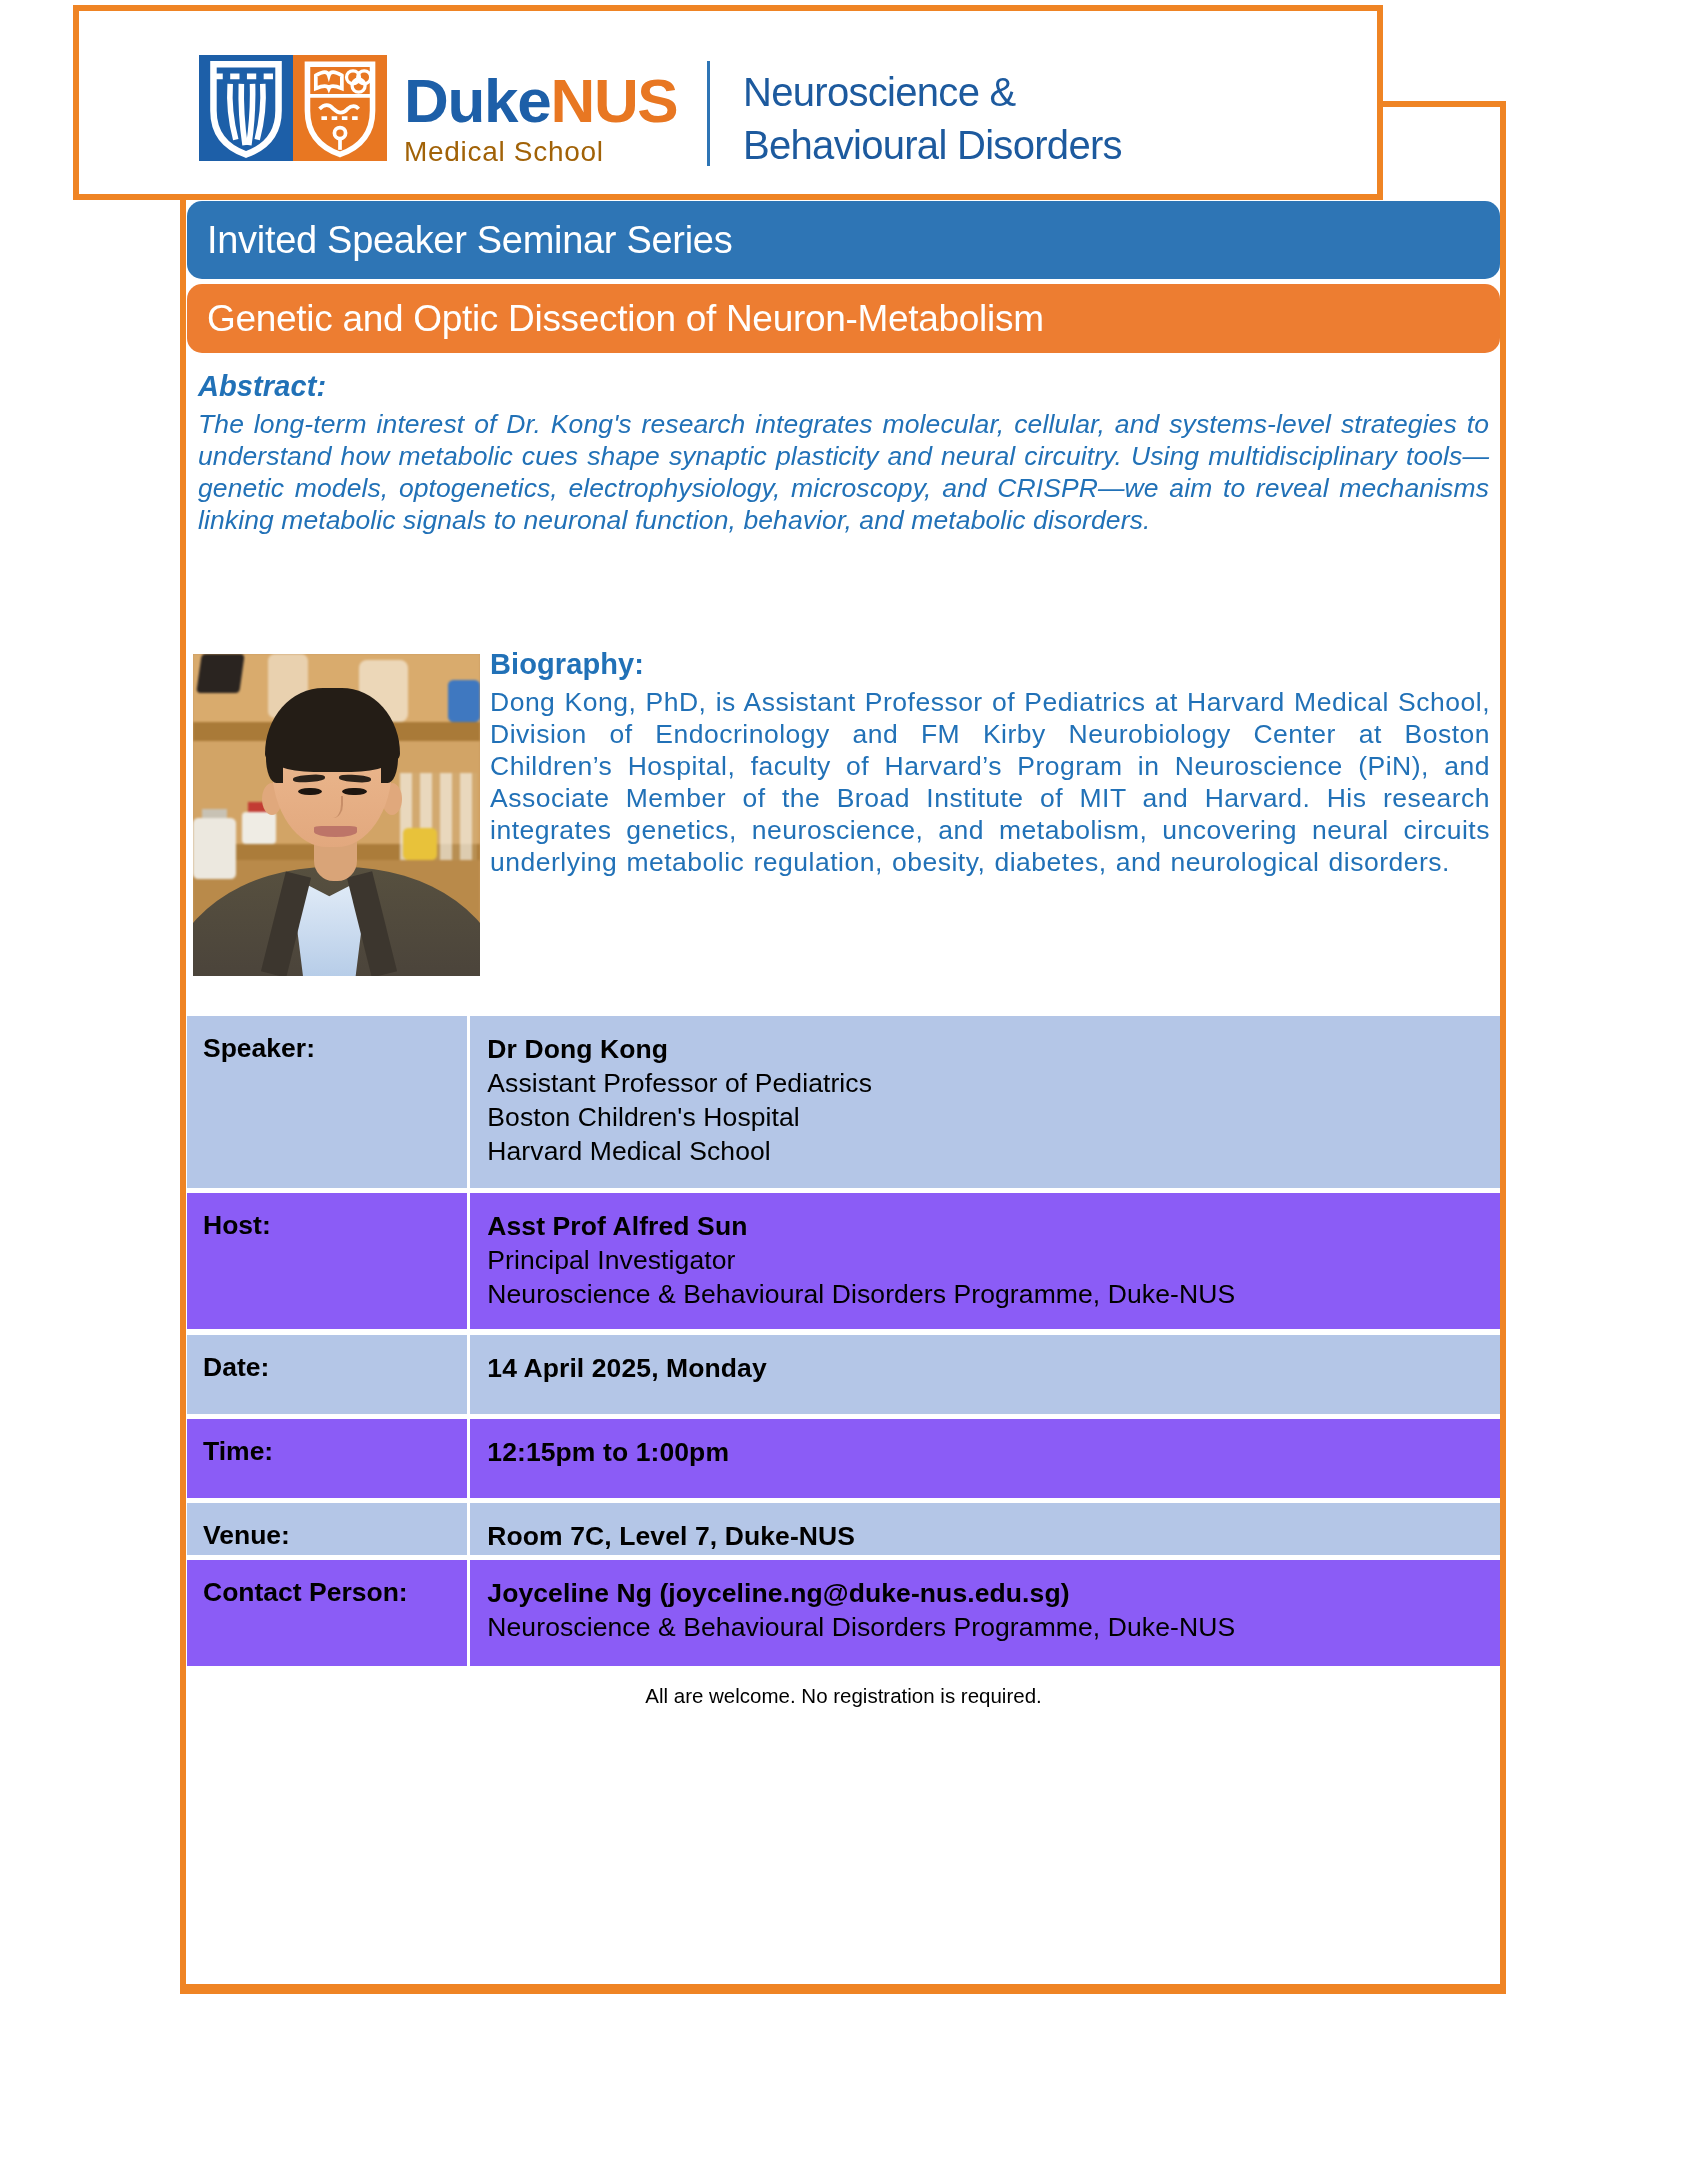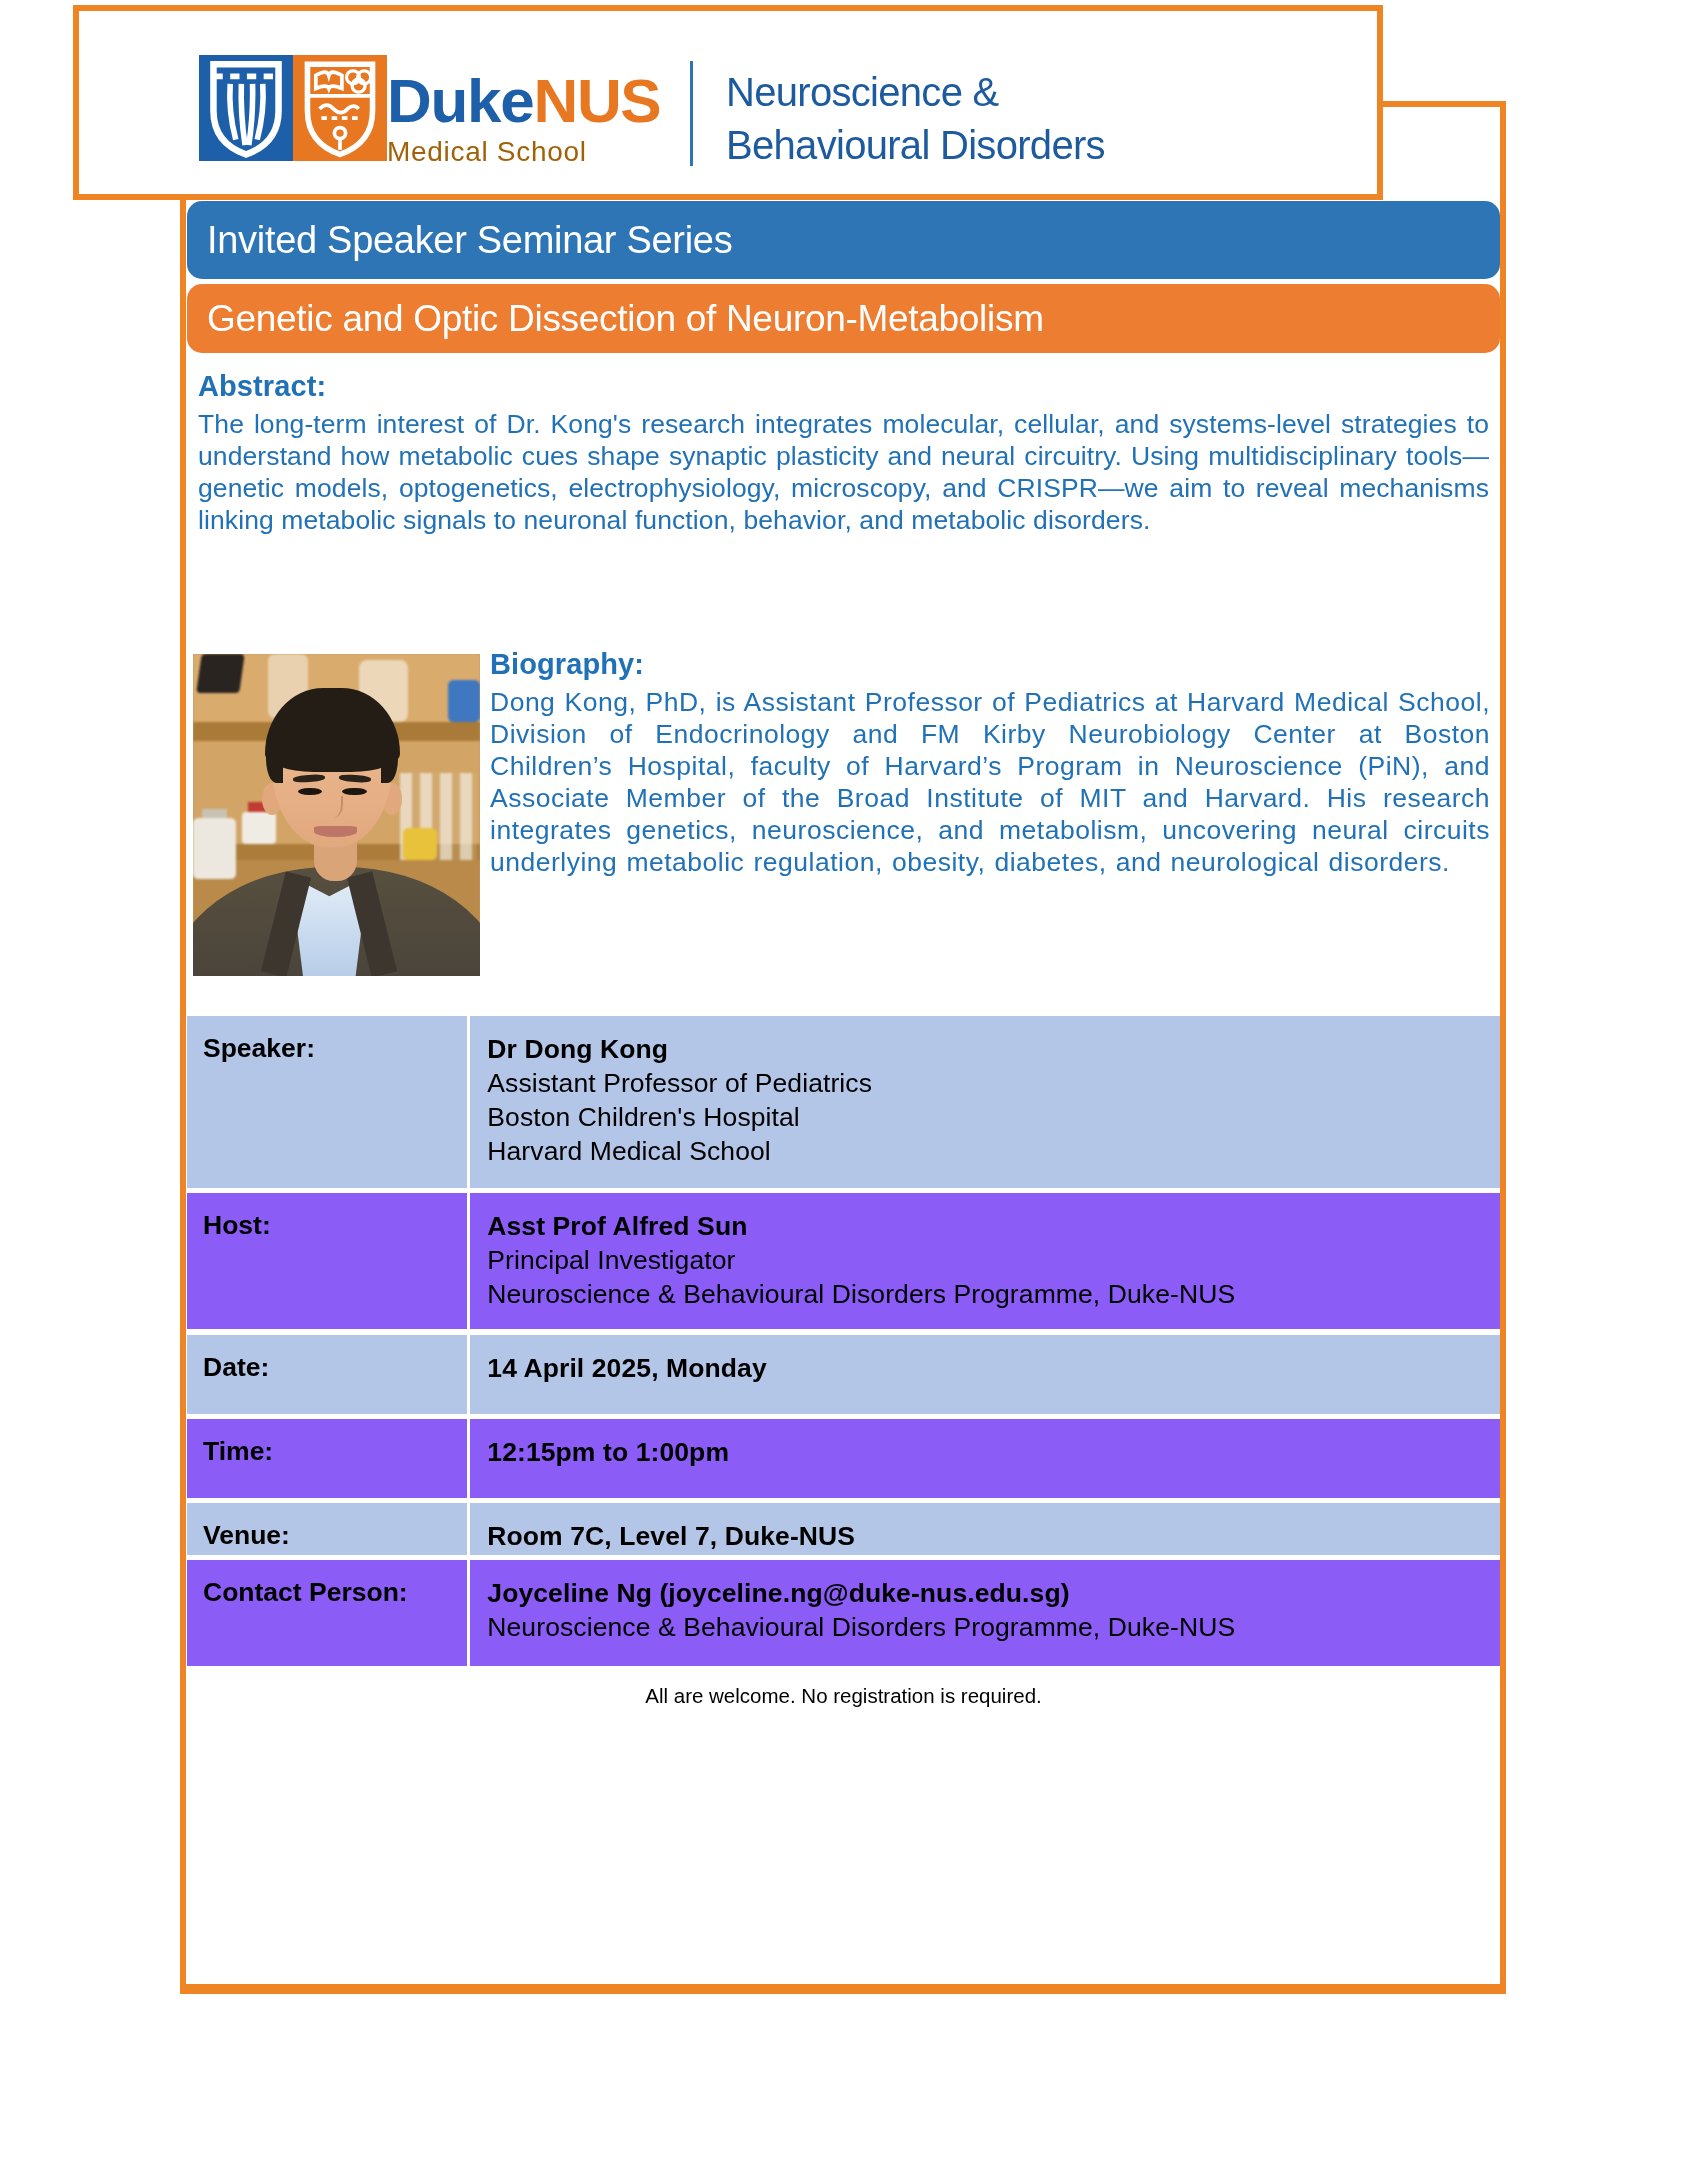--- a/index.html
+++ b/index.html
@@ -12,38 +12,38 @@
               background:#ffffff;z-index:1;}
   .top-frame{position:absolute;left:73px;top:5.3px;width:1310px;height:195px;
              box-sizing:border-box;border:6.6px solid #ef8424;background:#ffffff;z-index:3;}
 
   
   .logo-row{position:absolute;left:120px;top:44px;display:flex;align-items:flex-start;}
   .tile{width:94px;height:106px;}
   .tile-duke{background:#1d5fa8;}
   .tile-nus{background:#e87722;}
   .tile svg{width:100%;height:100%;display:block;}
-  .wordmark{margin-left:0;line-height:1;}
+  .wordmark{margin-left:17px;line-height:1;}
   .wordmark .wm1{font-size:62px;font-weight:bold;letter-spacing:-1.3px;margin-top:14.6px;}
   .wm-duke{color:#1d5fa8;}
   .wm-nus{color:#e87722;}
   .wm2{font-size:28px;color:#a16207;letter-spacing:0.7px;margin-top:6.6px;}
   .vdivider{width:2.6px;height:105px;background:#2e75b5;margin-left:30px;margin-right:33px;margin-top:5.3px;}
   .programme{font-size:40px;color:#1d5a9e;line-height:53px;letter-spacing:-0.7px;margin-top:10.6px;}
 
   
   .banner{position:absolute;left:187px;width:1313px;z-index:4;color:#ffffff;
           display:flex;align-items:center;box-sizing:border-box;padding-left:20px;letter-spacing:-0.3px;border-radius:15px;}
   .banner-blue{top:201px;height:78px;background:#2e75b5;font-size:38px;}
   .banner-orange{top:284px;height:69px;background:#ed7d31;font-size:37px;}
 
   
   .blue-head{font-weight:bold;color:#2171b7;font-size:29px;letter-spacing:0.1px;}
   .blue-body{color:#2171b7;font-size:26.5px;line-height:32px;text-align:justify;letter-spacing:0.1px;}
-  .abstract{position:absolute;left:198px;top:370px;width:1291px;z-index:4;}
+  .abstract{position:absolute;left:198px;top:370px;width:1291px;z-index:4;font-style:italic;}
   .abstract .blue-body{margin-top:5.3px;}
   .bio-text{position:absolute;left:490px;top:648px;width:1000px;z-index:4;}
   .bio-text .blue-body{margin-top:5.3px;letter-spacing:0.5px;word-spacing:1.3px;}
 
   
   .photo{position:absolute;left:193px;top:654px;width:287px;height:322px;overflow:hidden;
          background:#c99a5f;z-index:4;}
   .photo *{position:absolute;}
   .ph-bg{left:0;top:0;right:0;bottom:0;filter:blur(1.3px);}
   .ph-upper{left:0;top:0;width:100%;height:22%;background:#d9ab6d;}

